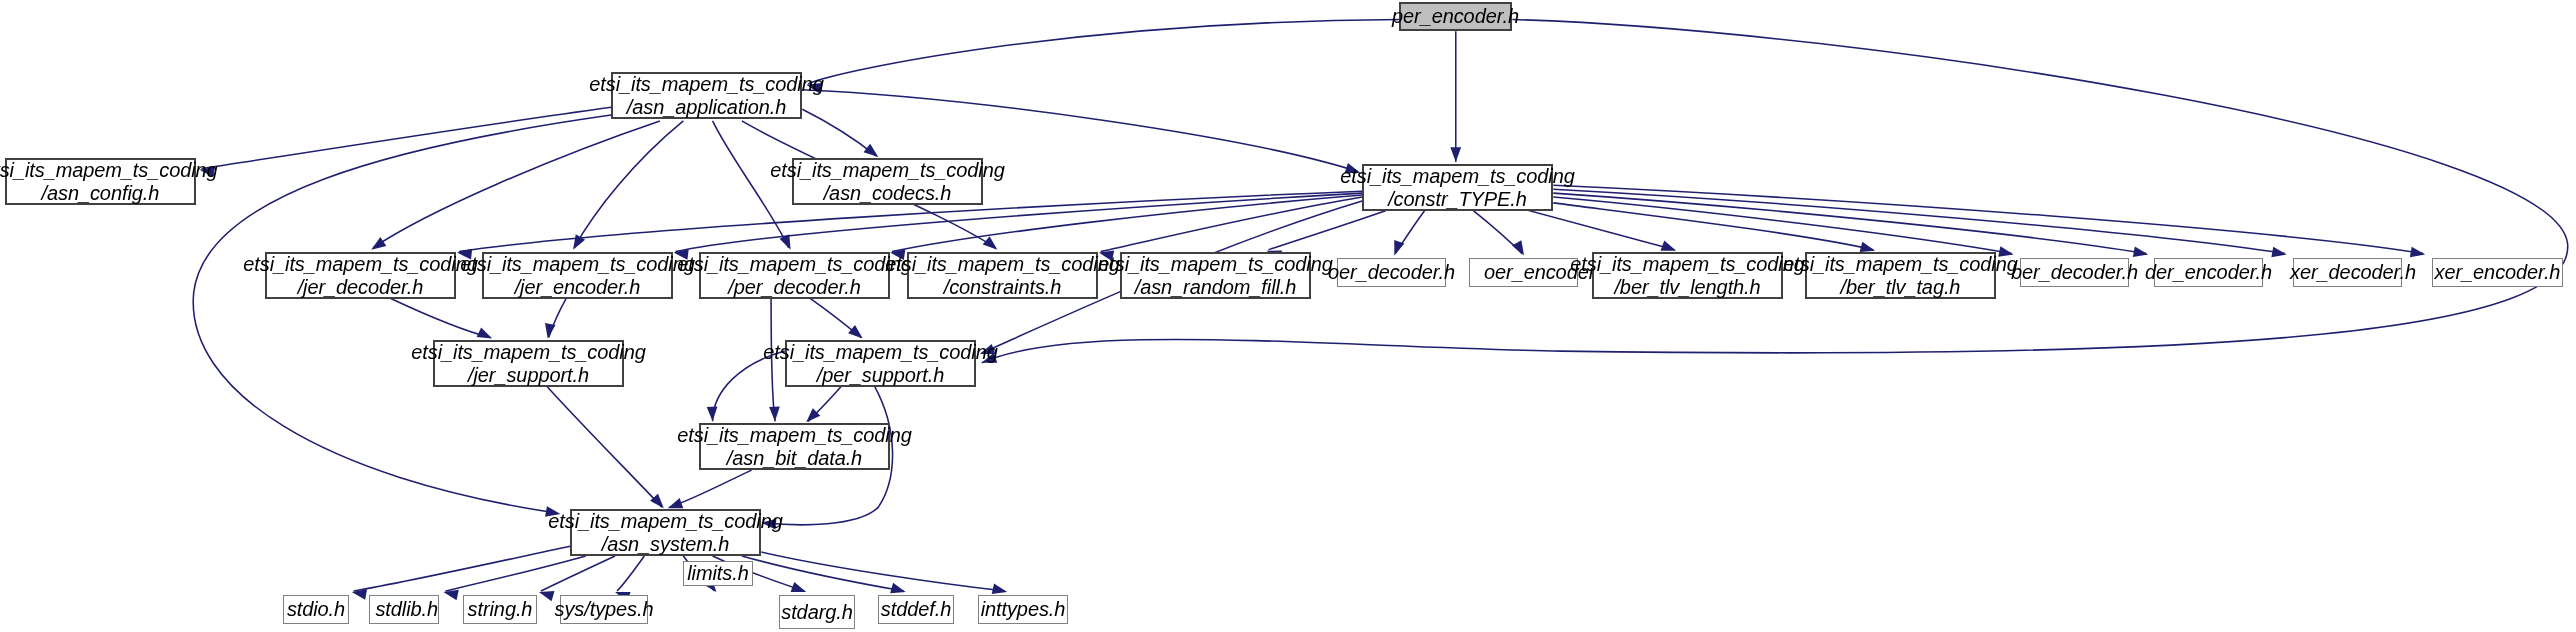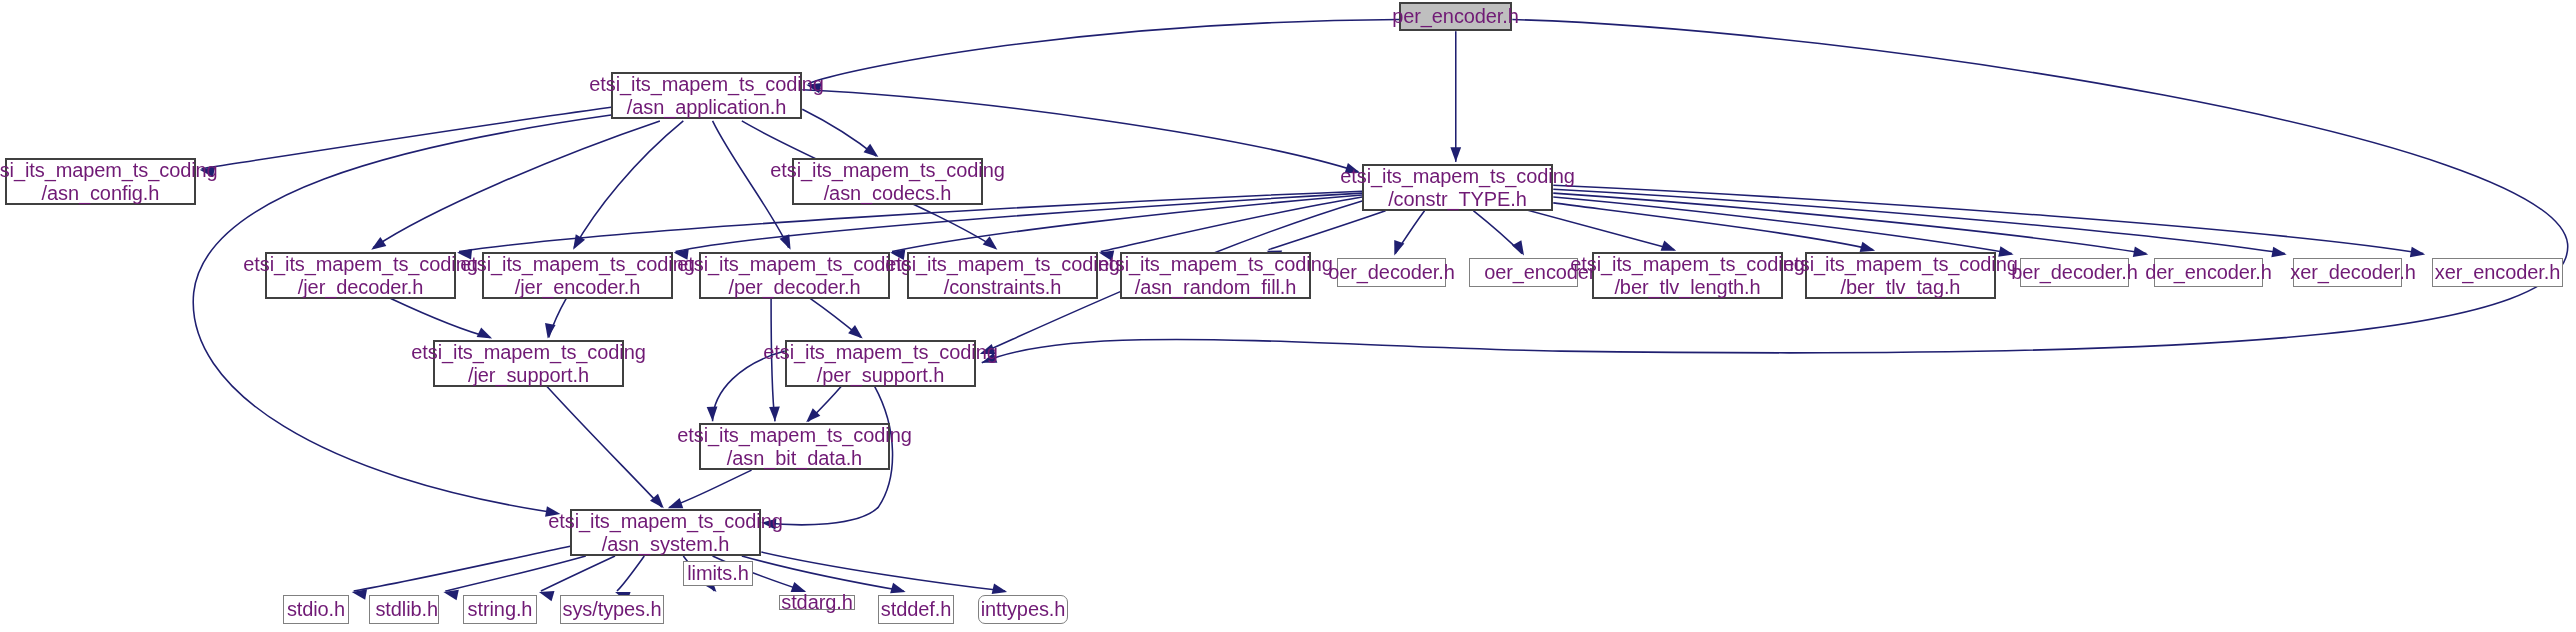--- a/index.html
+++ b/index.html
@@ -25,26 +25,27 @@
   }
   .node {
     position: absolute;
     box-sizing: border-box;
     display: flex;
     align-items: center;
     justify-content: center;
     text-align: center;
     line-height: 1.12;
     white-space: pre;
-    color: #701a75;
+    color: #000000;
     background: #ffffff;
     border: 1px solid #808080;
     font-size: 20px;
     letter-spacing: -0.1px;
     cursor: pointer;
+    font-style: italic;
   }
   .node.strong {
     border: 2px solid #404040;
   }
   .node.root {
     background: #bfbfbf;
     border: 2px solid #404040;
   }
   .node span { display: block; }
 </style>
@@ -157,20 +158,20 @@
       <div class="node weak" title="der_encoder.h" style="left: 2154px; top: 258px; width: 109px; height: 29px;"><div><span>der_encoder.h</span></div></div>
       <div class="node weak" title="xer_decoder.h" style="left: 2293px; top: 258px; width: 109px; height: 29px; padding-left: 11px;"><div><span>xer_decoder.h</span></div></div>
       <div class="node weak" title="xer_encoder.h" style="left: 2432px; top: 258px; width: 131px; height: 29px;"><div><span>xer_encoder.h</span></div></div>
       <div class="node strong" title="etsi_its_mapem_ts_coding/jer_support.h" style="left: 433px; top: 340px; width: 191px; height: 47px;"><div><span>etsi_its_mapem_ts_coding</span><span>/jer_support.h</span></div></div>
       <div class="node strong" title="etsi_its_mapem_ts_coding/per_support.h" style="left: 785px; top: 340px; width: 191px; height: 47px;"><div><span>etsi_its_mapem_ts_coding</span><span>/per_support.h</span></div></div>
       <div class="node strong" title="etsi_its_mapem_ts_coding/asn_bit_data.h" style="left: 699px; top: 423px; width: 191px; height: 47px;"><div><span>etsi_its_mapem_ts_coding</span><span>/asn_bit_data.h</span></div></div>
       <div class="node strong" title="etsi_its_mapem_ts_coding/asn_system.h" style="left: 570px; top: 509px; width: 191px; height: 47px;"><div><span>etsi_its_mapem_ts_coding</span><span>/asn_system.h</span></div></div>
       <div class="node weak" title="stdio.h" style="left: 283px; top: 595px; width: 66px; height: 29px;"><div><span>stdio.h</span></div></div>
       <div class="node weak" title="stdlib.h" style="left: 369px; top: 595px; width: 70px; height: 29px; justify-content: flex-end;"><div><span>stdlib.h</span></div></div>
       <div class="node weak" title="string.h" style="left: 463px; top: 595px; width: 74px; height: 29px;"><div><span>string.h</span></div></div>
-      <div class="node weak" title="sys/types.h" style="left: 560px; top: 595px; width: 104px; height: 29px;"><div><span>sys/types.h</span></div></div>
+      <div class="node weak" title="sys/types.h" style="left: 560px; top: 595px; width: 88px; height: 29px;"><div><span>sys/types.h</span></div></div>
       <div class="node weak" title="limits.h" style="left: 683px; top: 561px; width: 70px; height: 25px;"><div><span>limits.h</span></div></div>
-      <div class="node weak" title="stdarg.h" style="left: 779px; top: 595px; width: 76px; height: 15px;"><div><span>stdarg.h</span></div></div>
+      <div class="node weak" title="stdarg.h" style="left: 779px; top: 595px; width: 76px; height: 34px;"><div><span>stdarg.h</span></div></div>
       <div class="node weak" title="stddef.h" style="left: 878px; top: 595px; width: 76px; height: 29px;"><div><span>stddef.h</span></div></div>
-      <div class="node weak" title="inttypes.h" style="left: 978px; top: 595px; width: 90px; height: 29px; border-radius: 7px;"><div><span>inttypes.h</span></div></div>
+      <div class="node weak" title="inttypes.h" style="left: 978px; top: 595px; width: 90px; height: 29px;"><div><span>inttypes.h</span></div></div>
     </div>
 </div>
 
 
 </body></html>

